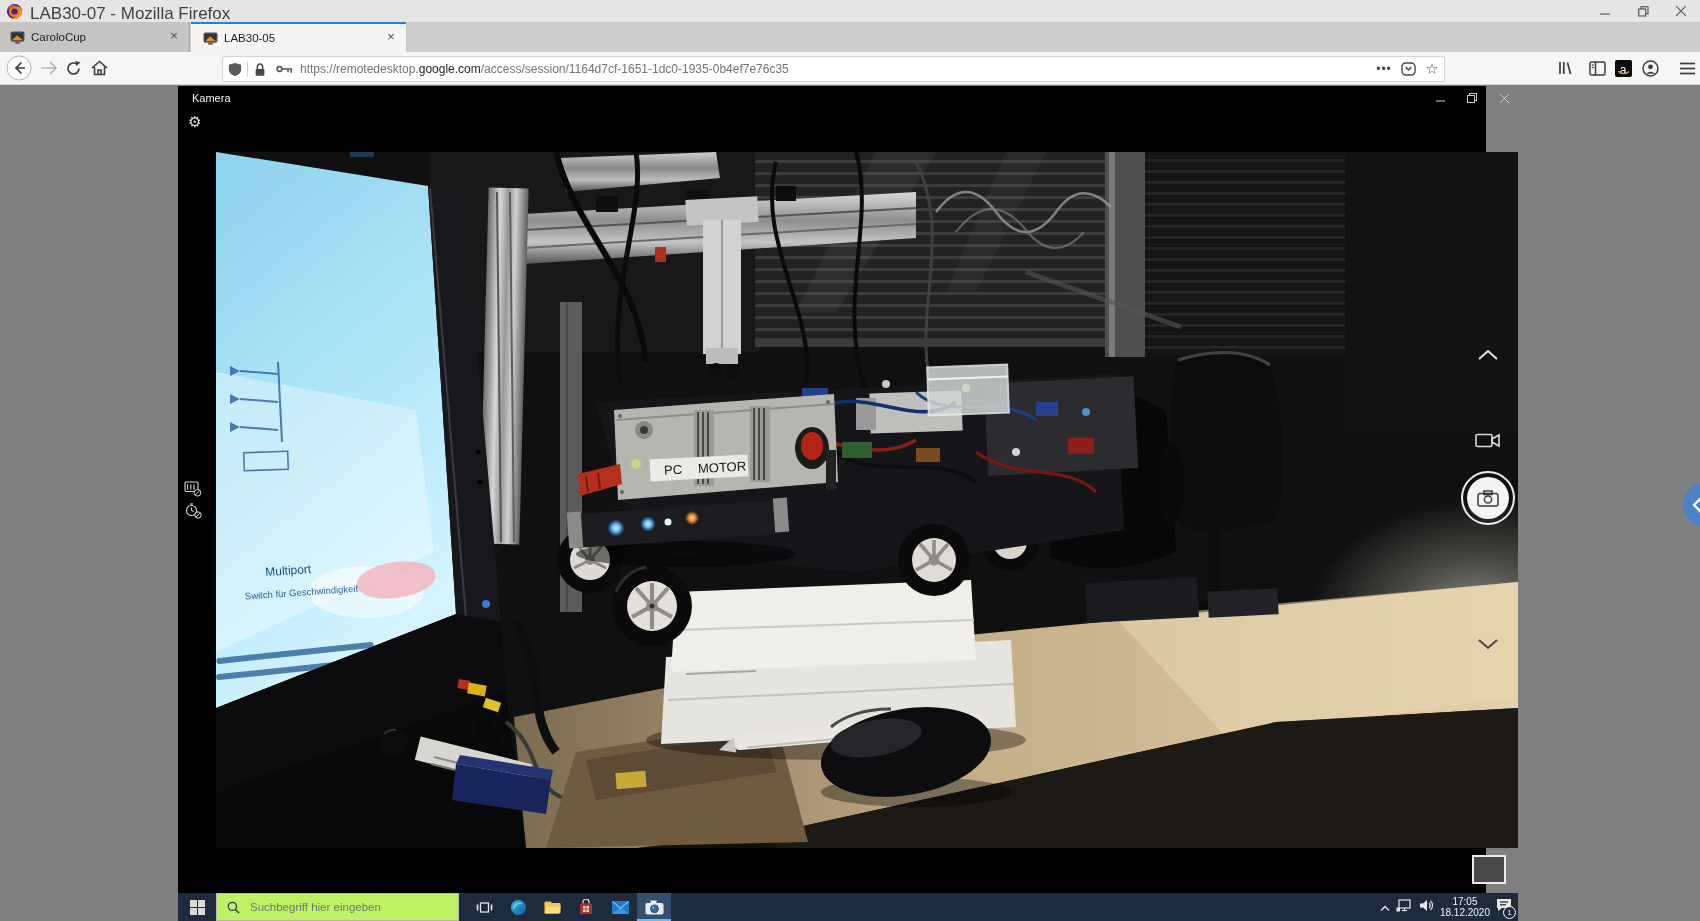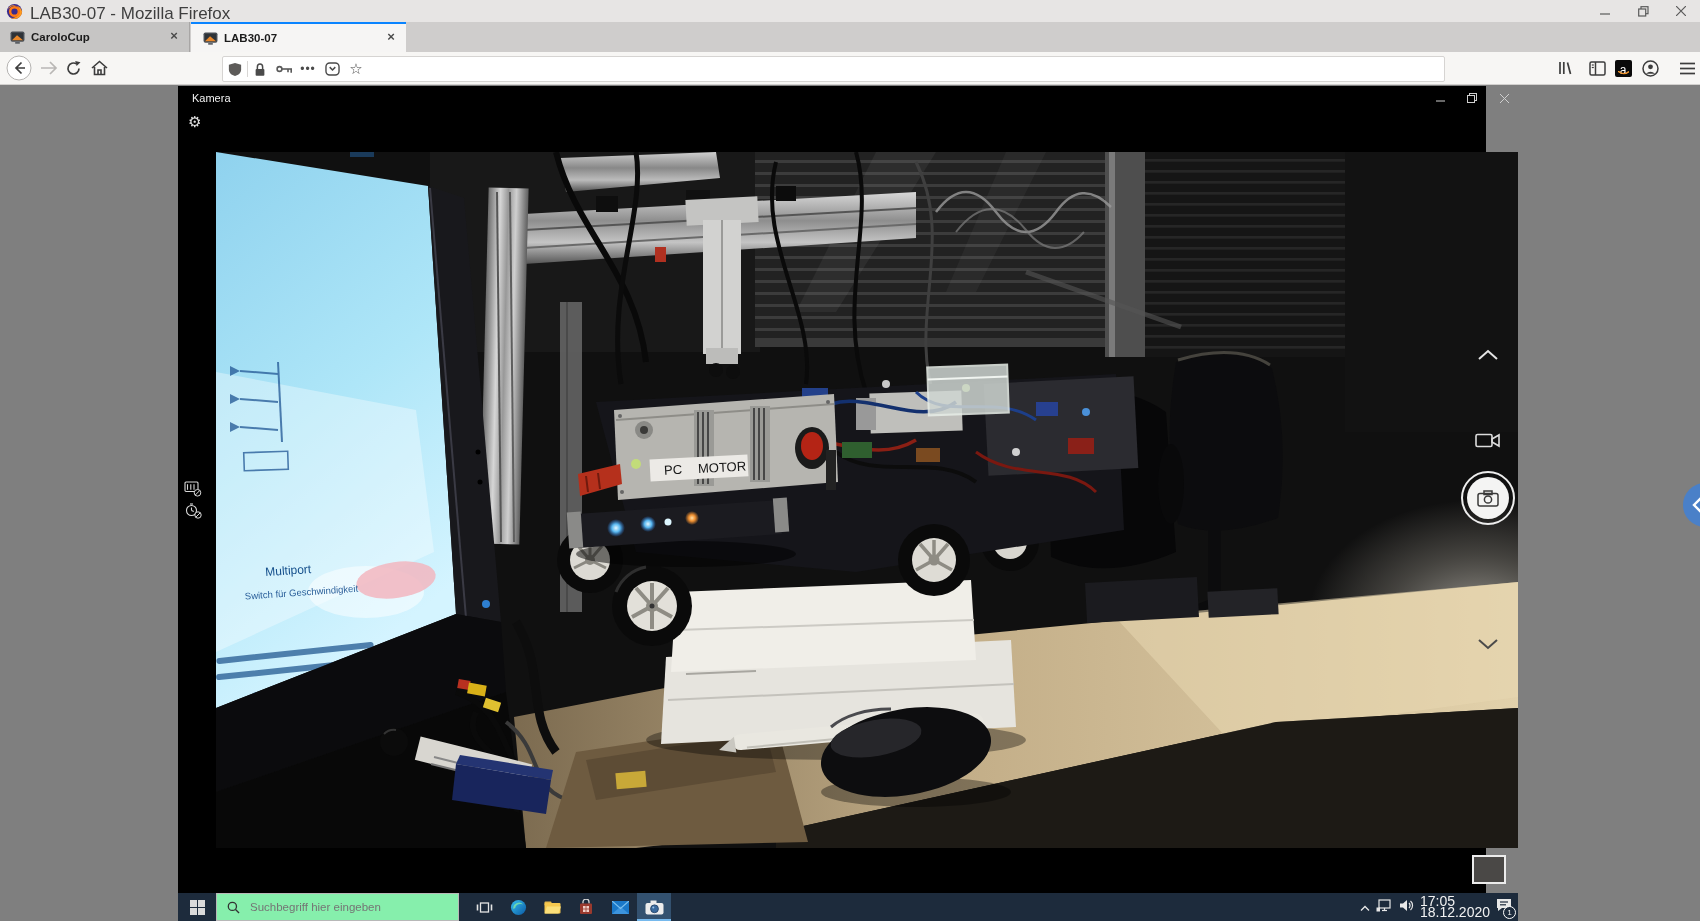--- a/index.html
+++ b/index.html
@@ -5,21 +5,21 @@
   html,body{margin:0;padding:0;background:#808080;}
   body{width:1700px;height:921px;overflow:hidden;font-family:"Liberation Sans",sans-serif;}
   .abs{position:absolute;}
   #stage{position:relative;width:1700px;height:921px;}
 
   
   #titlebar{left:0;top:0;width:1700px;height:22px;background:#e7e5e4;}
   #title-text{left:30px;top:4px;font-size:17px;color:#3f3f3f;white-space:nowrap;}
   .winbtn{top:0;width:34px;height:22px;display:flex;align-items:center;justify-content:center;}
   #tabbar{left:0;top:22px;width:1700px;height:30px;background:#cfcdcc;}
-  .tab{top:0;height:30px;display:flex;align-items:center;box-sizing:border-box;font-weight:bold;}
+  .tab{top:0;height:30px;display:flex;align-items:center;box-sizing:border-box;}
   .tab-inactive{background:#c6c5c4;border-right:1px solid #a8a6a5;}
   .tab-active{background:#f6f5f4;border-top:2px solid #0a84ff;}
   .tab-label{font-size:11.5px;color:#1b1b1b;white-space:nowrap;flex:1;overflow:hidden;}
   .tab-close{width:18px;height:18px;line-height:16px;text-align:center;font-size:13px;color:#4a4a4a;}
   #newtab{left:410px;top:27px;width:26px;height:22px;text-align:center;font-size:17px;color:#3a3a3a;line-height:20px;}
   #navbar{left:0;top:52px;width:1700px;height:33px;background:#f7f6f4;border-bottom:1px solid #d2d0ce;box-sizing:border-box;}
   .navbtn{top:53px;width:30px;height:30px;display:flex;align-items:center;justify-content:center;}
   #urlbar{left:222px;top:56px;width:1223px;height:26px;background:#ffffff;border:1px solid #d6d4d2;border-radius:2px;box-sizing:border-box;display:flex;align-items:center;}
   .urlbar-icon{display:flex;align-items:center;justify-content:center;width:24px;height:24px;flex:0 0 auto;}
   .url-divider{width:1px;height:16px;background:#d8d6d4;flex:0 0 auto;}
@@ -36,26 +36,26 @@
   .cam-ctl{display:flex;align-items:center;justify-content:center;width:28px;height:16px;}
   #gear{font-size:15px;color:#e0e0e0;line-height:16px;}
   #photo{left:38px;top:66px;}
   #capture-btn{left:1283px;top:385px;width:54px;height:54px;border:2px solid #ededed;border-radius:50%;box-sizing:border-box;display:flex;align-items:center;justify-content:center;}
   #capture-inner{width:42px;height:42px;border-radius:50%;background:#f4f4f3;display:flex;align-items:center;justify-content:center;}
   #thumb{left:1294px;top:769px;width:34px;height:29px;background:#4a4846;border:2px solid #ececec;box-sizing:border-box;}
 
   
   #taskbar{left:0;top:807px;width:1340px;height:28px;background:#1d2b3c;display:flex;align-items:center;}
   #tb-start{width:38px;height:28px;display:flex;align-items:center;justify-content:center;}
-  #tb-search{width:243px;height:28px;background:#86efac;display:flex;align-items:center;box-sizing:border-box;border:1px solid #b8b8b8;}
+  #tb-search{width:243px;height:28px;background:#bef264;display:flex;align-items:center;box-sizing:border-box;border:1px solid #b8b8b8;}
   #tb-search input{border:0;outline:0;background:transparent;font-size:11.5px;color:#444;width:200px;font-family:"Liberation Sans",sans-serif;}
   .tb-app{width:34px;height:28px;display:flex;align-items:center;justify-content:center;}
   #tb-cam{background:#33516f;box-shadow:inset 0 -2px 0 #76b9ed;}
   #tb-tray{position:absolute;right:6px;top:0;height:28px;display:flex;align-items:center;gap:6px;}
-  #tb-clock{font-size:14px;color:#f2f2f2;text-align:left;line-height:11px;white-space:nowrap;}
+  #tb-clock{font-size:10px;color:#f2f2f2;text-align:center;line-height:11px;white-space:nowrap;}
   #ac-badge{position:absolute;right:-4px;bottom:-3px;width:11px;height:11px;border-radius:50%;background:#1d2b3c;border:1px solid #fff;color:#fff;font-size:7.5px;line-height:11px;text-align:center;}
 
   #crd-toggle{left:1683px;top:483px;width:44px;height:44px;border-radius:50%;background:#4a80c8;display:flex;align-items:center;}
 </style>
 </head>
 <body>
 
 <div id="stage">
 
   <div class="abs" id="titlebar">
@@ -102,21 +102,21 @@
       <span class="tab-label">CaroloCup</span>
       <span class="tab-close">×</span>
     </div>
     <div class="abs tab tab-active" style="left:191px;width:215px;padding:0 6px 0 12px">
       <svg width="15" height="13" viewBox="0 0 16 14" style="margin-right:6px;flex:0 0 auto">
         <rect x="0.5" y="0.5" width="15" height="11" rx="2" fill="#4a4f55"></rect>
         <rect x="2" y="2" width="12" height="8" fill="#2e3338"></rect>
         <polygon points="2,10 7.5,4.5 14,10" fill="#e8872a"></polygon>
         <rect x="5.5" y="12" width="5" height="1.6" fill="#4a4f55"></rect>
       </svg>
-      <span class="tab-label">LAB30-07</span>
+      <span class="tab-label">LAB30-05</span>
       <span class="tab-close">×</span>
     </div>
     <div class="abs" id="newtab">+</div>
   </div>
 
   <div class="abs" id="navbar"></div>
   <div class="abs navbtn" style="left:4px">
     <svg width="26" height="26" viewBox="0 0 26 26">
         <circle cx="13" cy="13" r="12" fill="#fff" stroke="#b5b3b1" stroke-width="1"></circle>
         <path d="M15.5,7.5 L10,13 L15.5,18.5 M10,13 H19" stroke="#3d3d3d" stroke-width="1.7" fill="none"></path>
@@ -152,20 +152,21 @@
         </svg>
     </span>
     <span class="urlbar-icon">
       <svg width="17" height="12" viewBox="0 0 17 12">
           <circle cx="3.5" cy="6" r="2.4" fill="none" stroke="#5a5a5a" stroke-width="1.6"></circle>
           <line x1="6" y1="6" x2="16" y2="6" stroke="#5a5a5a" stroke-width="1.6"></line>
           <line x1="12" y1="6" x2="12" y2="9.2" stroke="#5a5a5a" stroke-width="1.6"></line>
           <line x1="15.2" y1="6" x2="15.2" y2="9.8" stroke="#5a5a5a" stroke-width="1.6"></line>
         </svg>
     </span>
+    <span id="url-text"><span class="dim">https://remotedesktop.</span><span class="dom">google.com</span><span class="dim">/access/session/1164d7cf-1651-1dc0-1935-0b4ef7e76c35</span></span>
     <span class="urlbar-icon pagact">•••</span>
     <span class="urlbar-icon">
       <svg width="15" height="14" viewBox="0 0 16 15">
           <rect x="1" y="1" width="14" height="13" rx="4" fill="none" stroke="#4a4a4a" stroke-width="1.5"></rect>
           <polyline points="5,5.5 8,8.5 11,5.5" fill="none" stroke="#4a4a4a" stroke-width="1.6"></polyline>
         </svg>
     </span>
     <span class="urlbar-icon star">☆</span>
   </div>
   <div class="abs navbtn" style="left:1550px">

